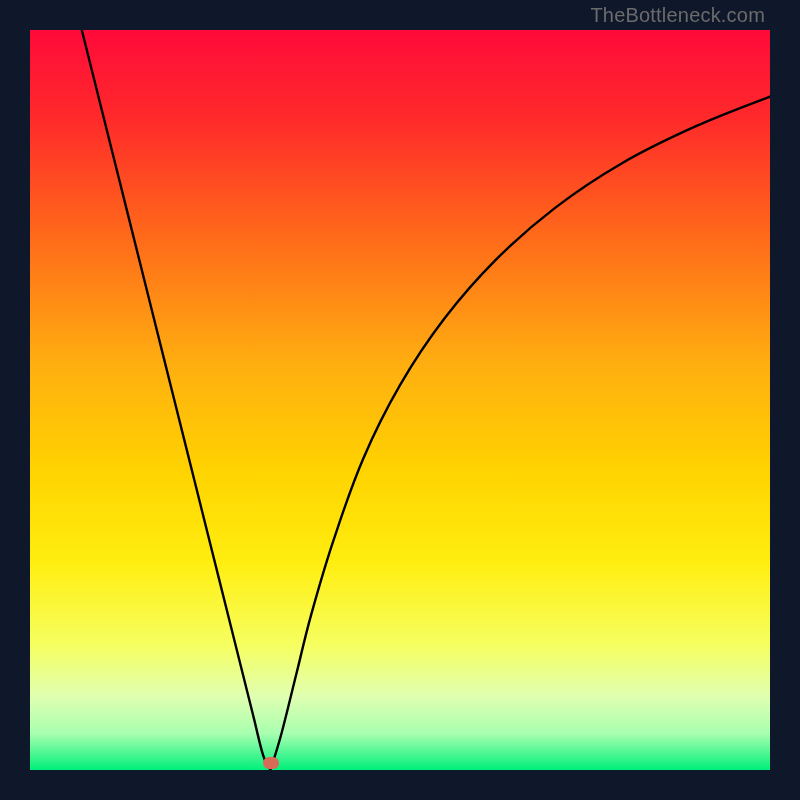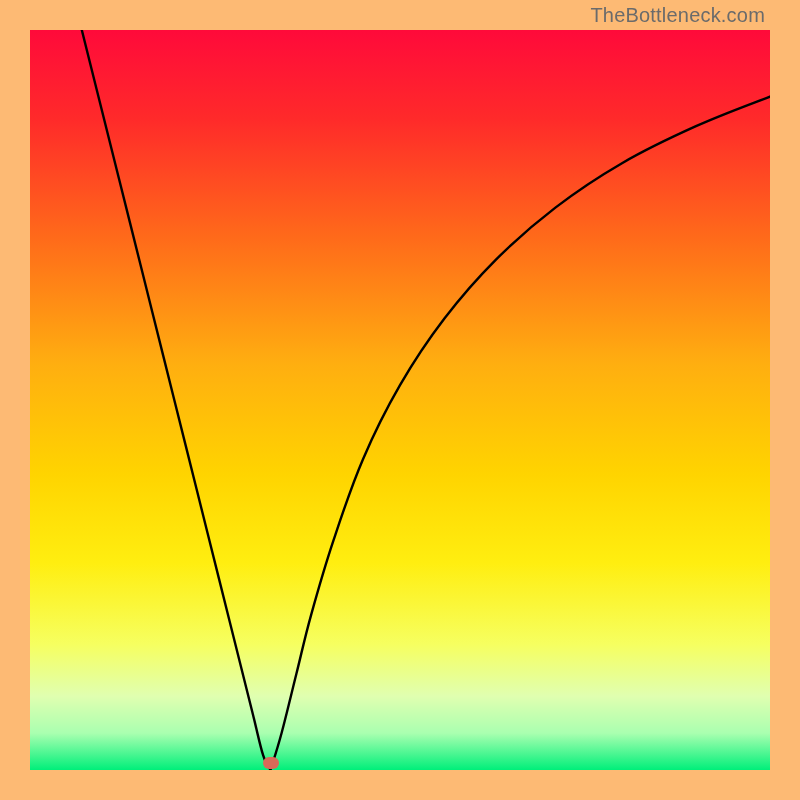--- a/index.html
+++ b/index.html
@@ -9,21 +9,21 @@
     height: 800px;
     overflow: hidden;
     background: #000;
     font-family: Arial, Helvetica, sans-serif;
   }
   .frame {
     position: absolute;
     top: 0; left: 0;
     width: 800px;
     height: 800px;
-    background: #fdba74;
+    background: #0f172a;
   }
   .plot-area {
     position: absolute;
     top: 30px;
     left: 30px;
     width: 740px;
     height: 740px;
     overflow: hidden;
   }
   .gradient {

